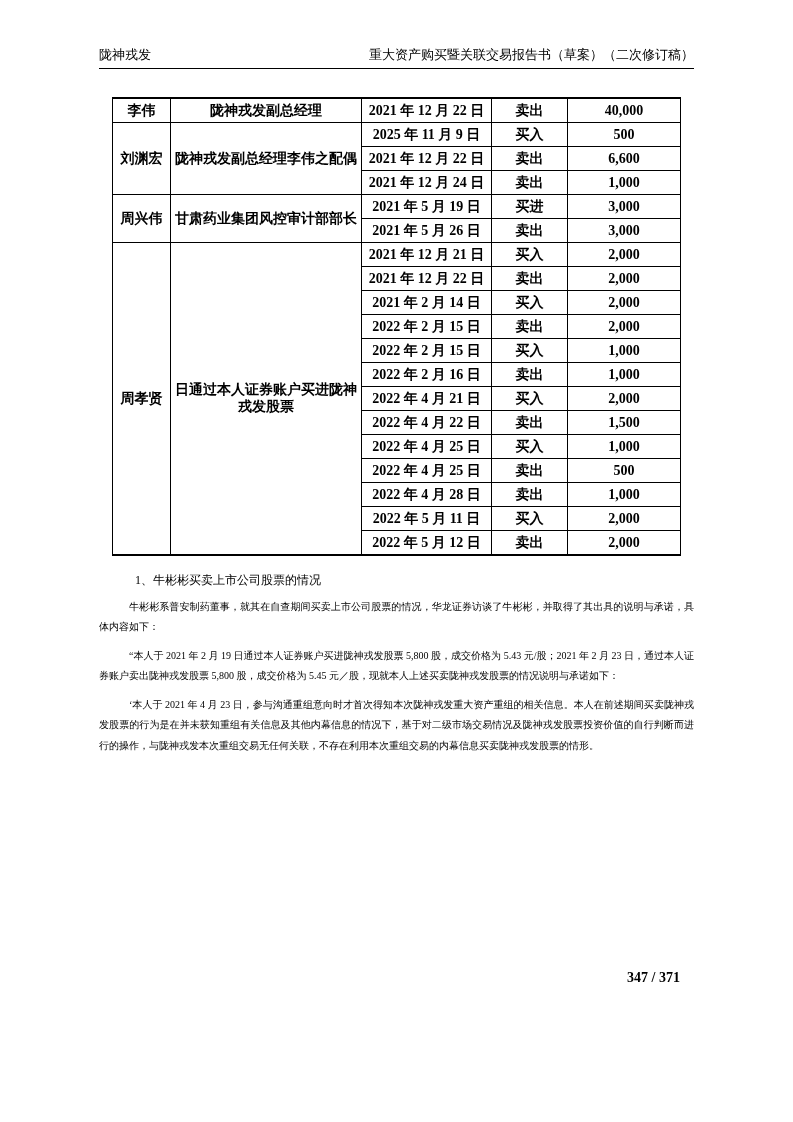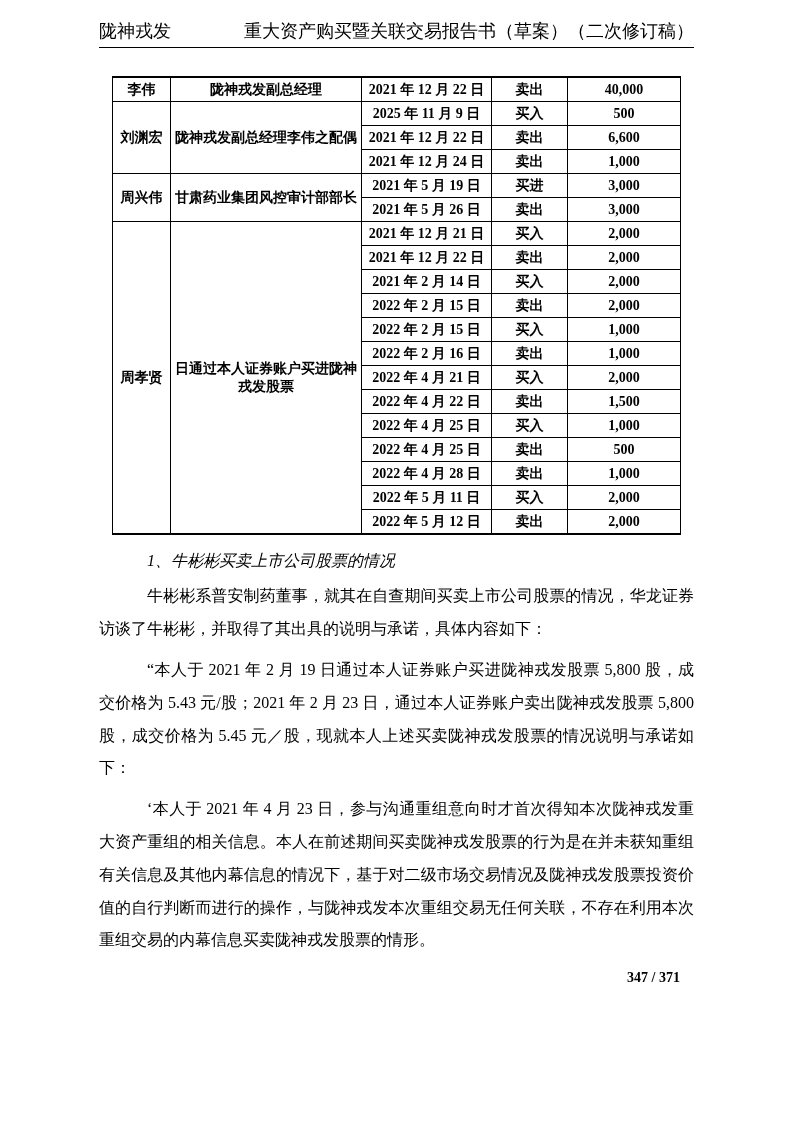--- a/index.html
+++ b/index.html
@@ -17,24 +17,24 @@
     font-family: "Liberation Serif", "DejaVu Serif", serif;
     overflow: hidden;
   }
   .content {
     margin: 0 99px;
   }
   .doc-header {
     display: flex;
     justify-content: space-between;
     align-items: flex-end;
-    padding-top: 20px;
+    padding-top: 47px;
     padding-bottom: 4px;
     border-bottom: 1.5px solid #000;
-    font-size: 18px;
+    font-size: 13px;
     line-height: 1.3;
   }
   .trade-table {
     border-collapse: collapse;
     table-layout: fixed;
     width: 568px;
     margin: 28px auto 0 auto;
     font-size: 14px;
     border-top: 2.5px solid #000;
     border-bottom: 2.5px solid #000;
@@ -42,28 +42,27 @@
   }
   .trade-table td {
     border: 1px solid #000;
     text-align: center;
     vertical-align: middle;
     height: 23px;
     padding: 0 2px;
     line-height: 1.25;
   }
   .section-heading {
-    font-size: 16px;
-    font-style: italic;
+    font-size: 12px;
     font-weight: normal;
     margin: 16px 0 0 0;
     text-indent: 3em;
   }
   .para {
-    font-size: 16px;
+    font-size: 10px;
     line-height: 2.05;
     text-align: justify;
     text-indent: 3em;
     margin: 8px 0 0 0;
   }
   .page-number {
     position: absolute;
     top: 970px;
     right: 113px;
     font-size: 14px;

